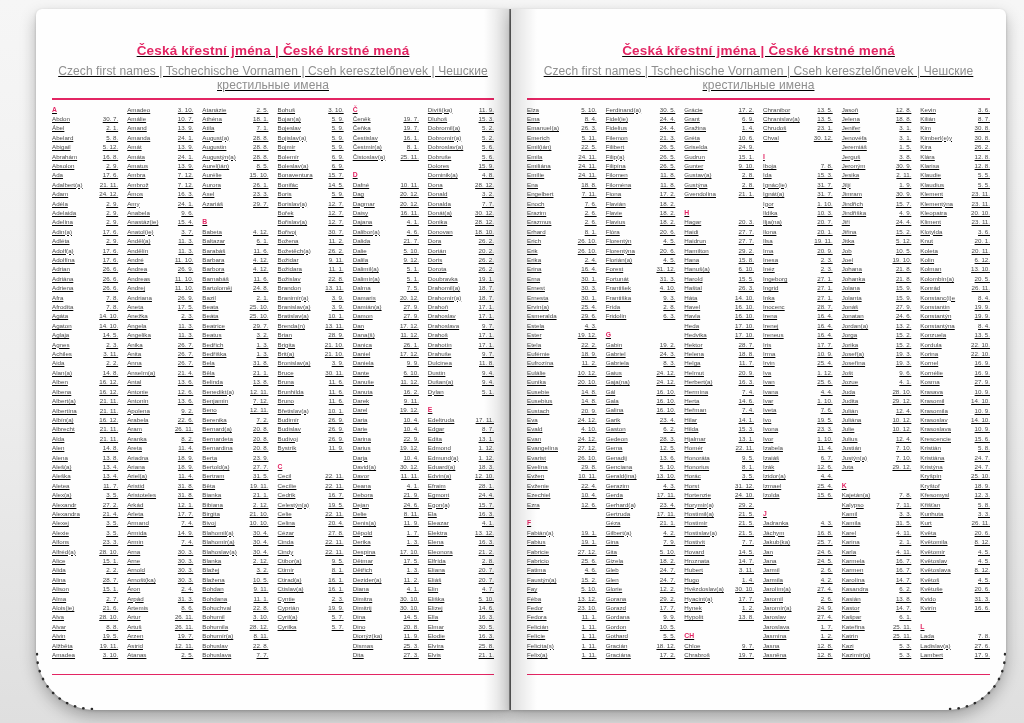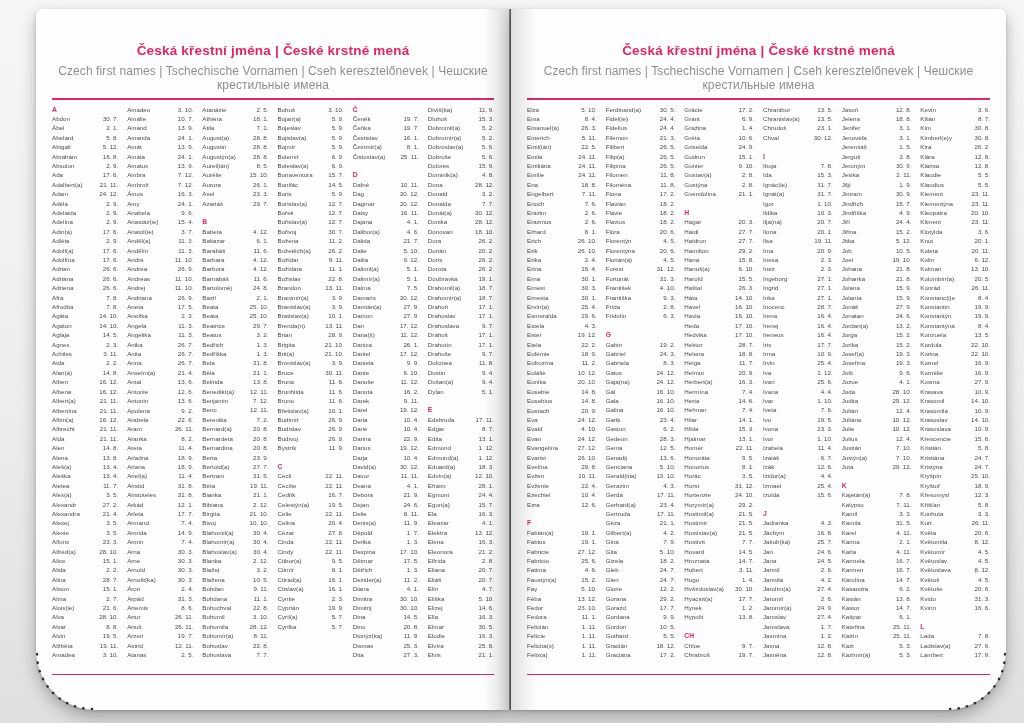--- a/index.html
+++ b/index.html
@@ -16,21 +16,21 @@
   }
   .page.left{left:36px;width:474px;border-radius:6px 0 0 60px;}
   .page.right{left:511px;width:495px;border-radius:0 6px 60px 0;}
   
   .page.left::after{content:"";position:absolute;top:0;right:0;width:26px;height:100%;
     background:linear-gradient(90deg,rgba(0,0,0,0),rgba(0,0,0,.14));pointer-events:none;}
   .page.right::after{content:"";position:absolute;top:0;left:0;width:26px;height:100%;
     background:linear-gradient(270deg,rgba(0,0,0,0),rgba(0,0,0,.12));pointer-events:none;}
   .spine{position:absolute;top:9px;left:509px;width:3px;height:701px;
     background:linear-gradient(90deg,#9b9b9b,#5f5f5f,#9b9b9b);}
-  .page-inner{position:relative;height:100%;padding:0 16px;box-sizing:border-box;}
+  .page-inner{position:relative;height:100%;padding:0 16px;box-sizing:border-box;text-decoration:underline;}
   .page-head{padding-top:34px;text-align:center;}
   .title{font-size:13.5px;font-weight:bold;color:var(--pink);letter-spacing:.2px;}
   .subtitle{margin-top:6px;font-size:12px;color:#8f8f8f;letter-spacing:.1px;}
   .rule{margin-top:6px;height:1.5px;background:var(--pink);}
   .columns{display:flex;gap:9px;margin-top:5px;height:566px;overflow:hidden;}
   .col{flex:1;min-width:0;}
   .row{display:flex;justify-content:space-between;font-size:6.2px;line-height:9.4px;
     color:var(--ink);white-space:nowrap;}
   .row .dt{padding-left:3px;}
   .sec{font-size:6.8px;line-height:9.4px;font-weight:bold;color:var(--pink);}

